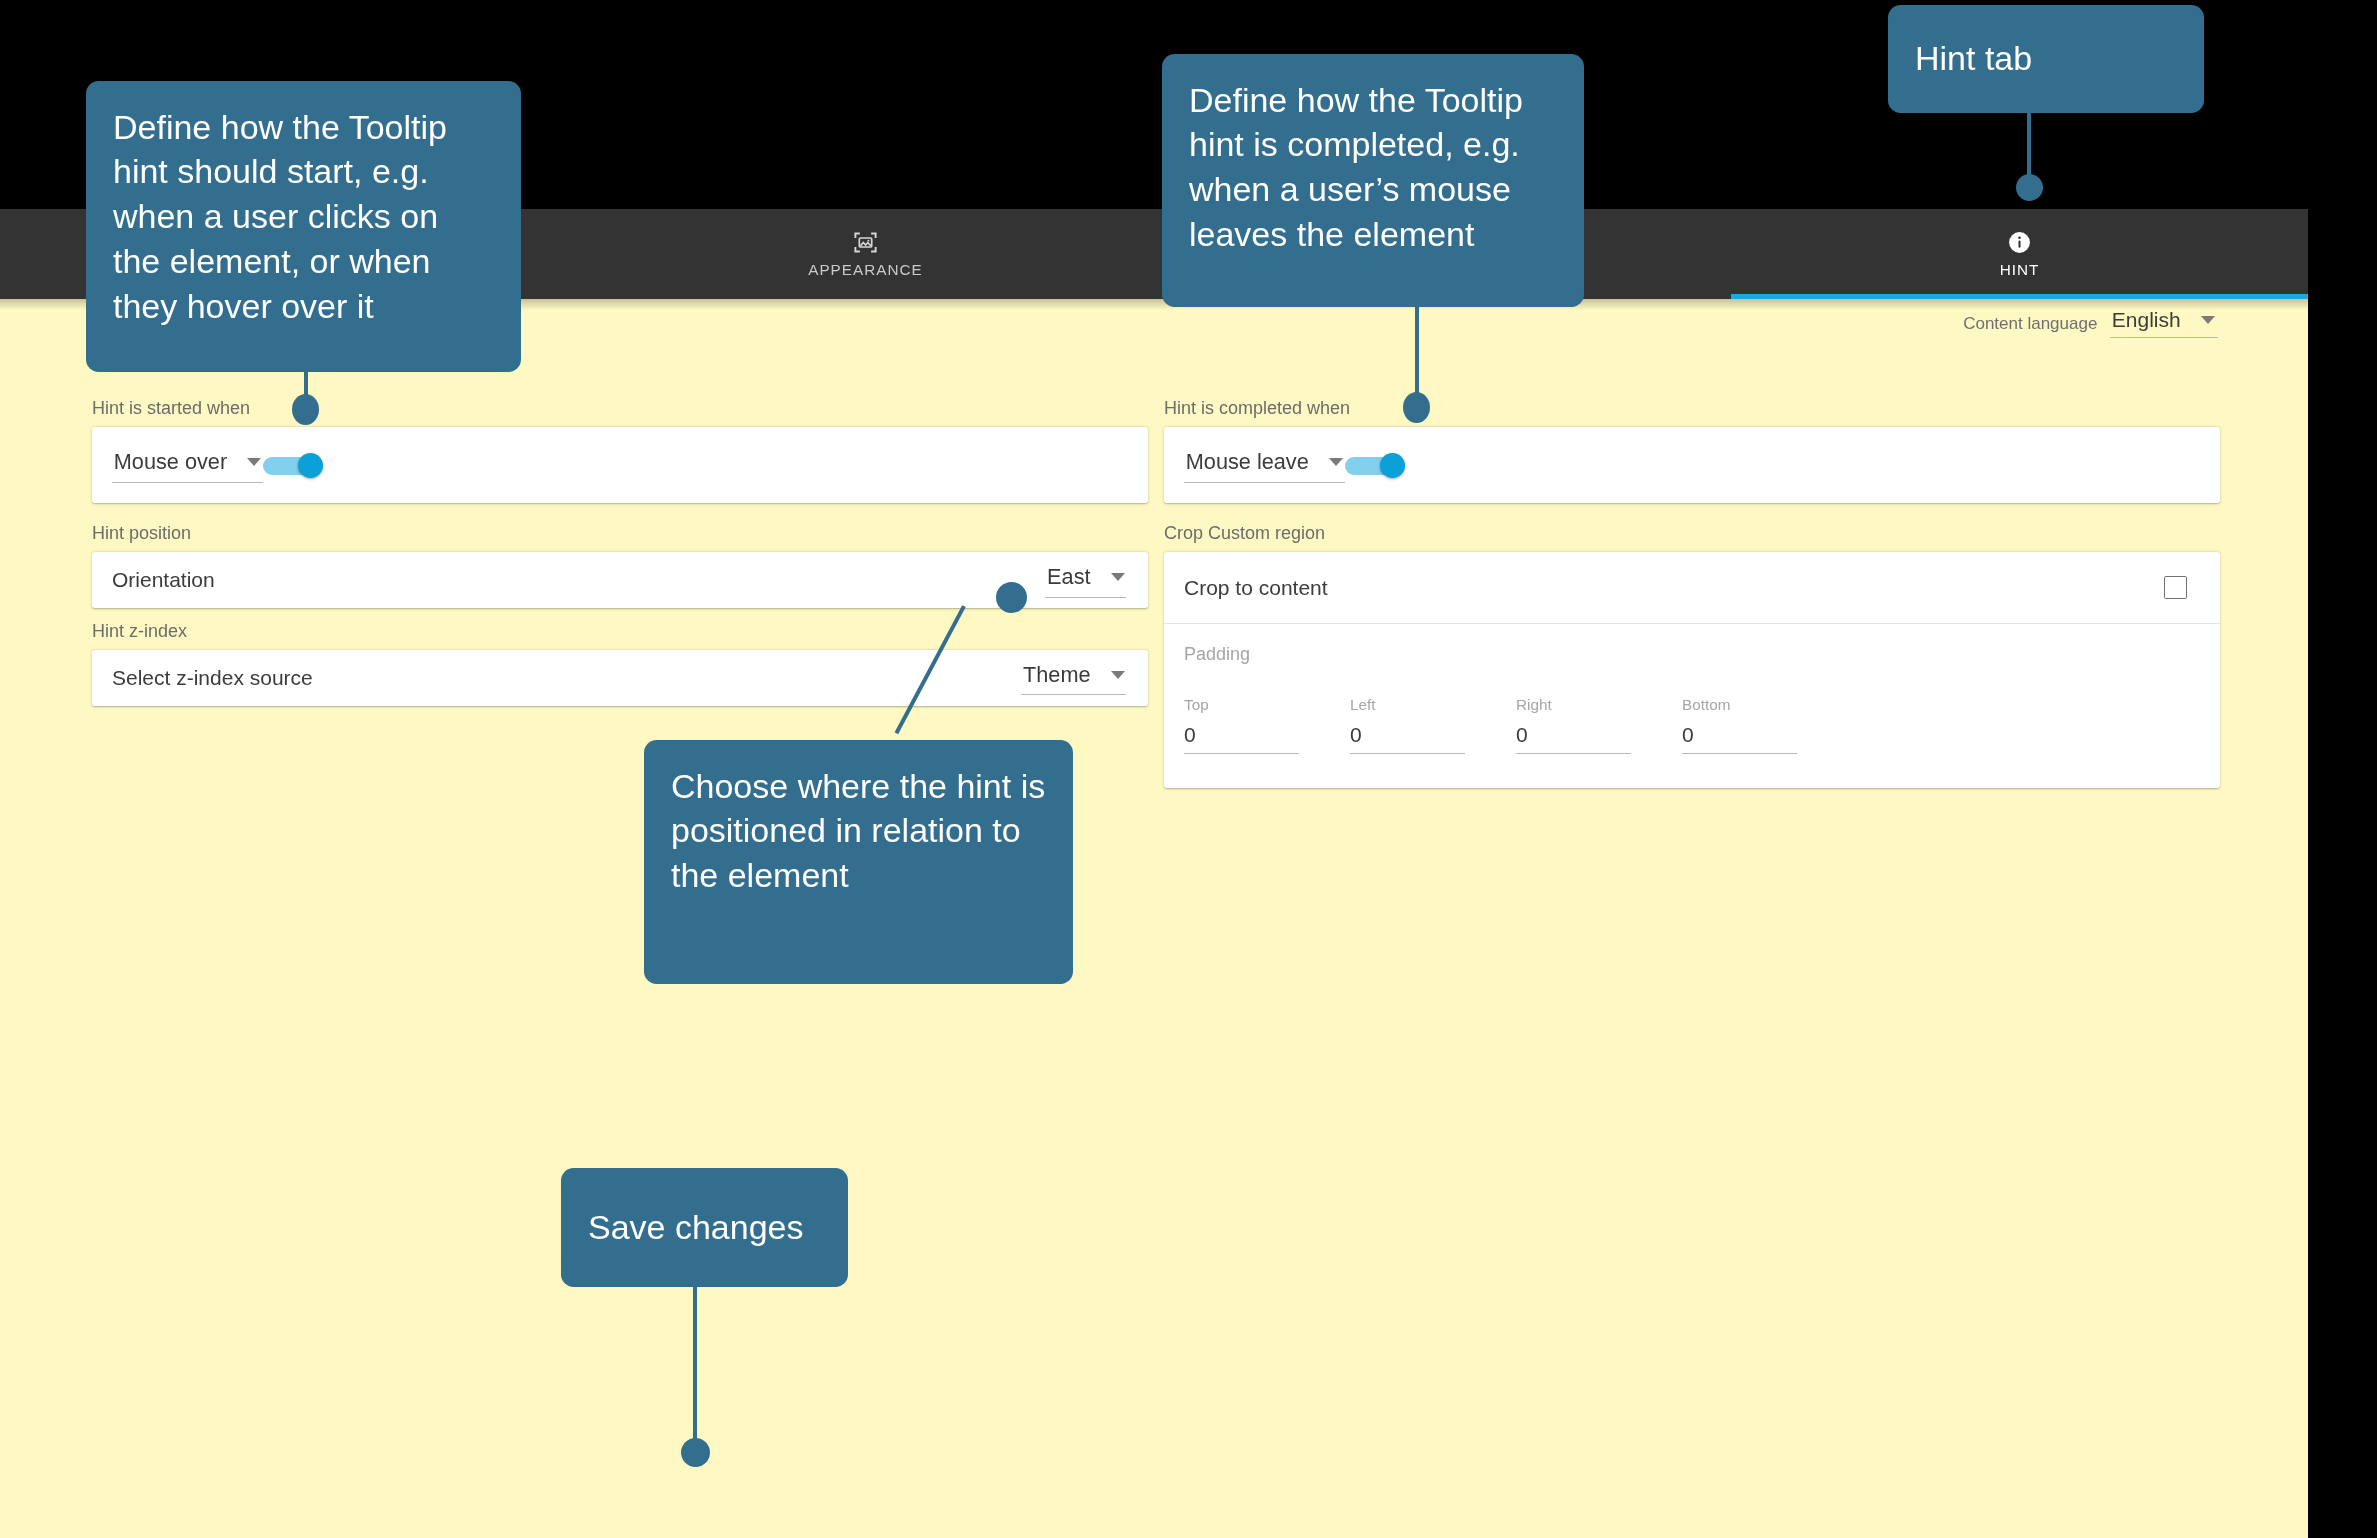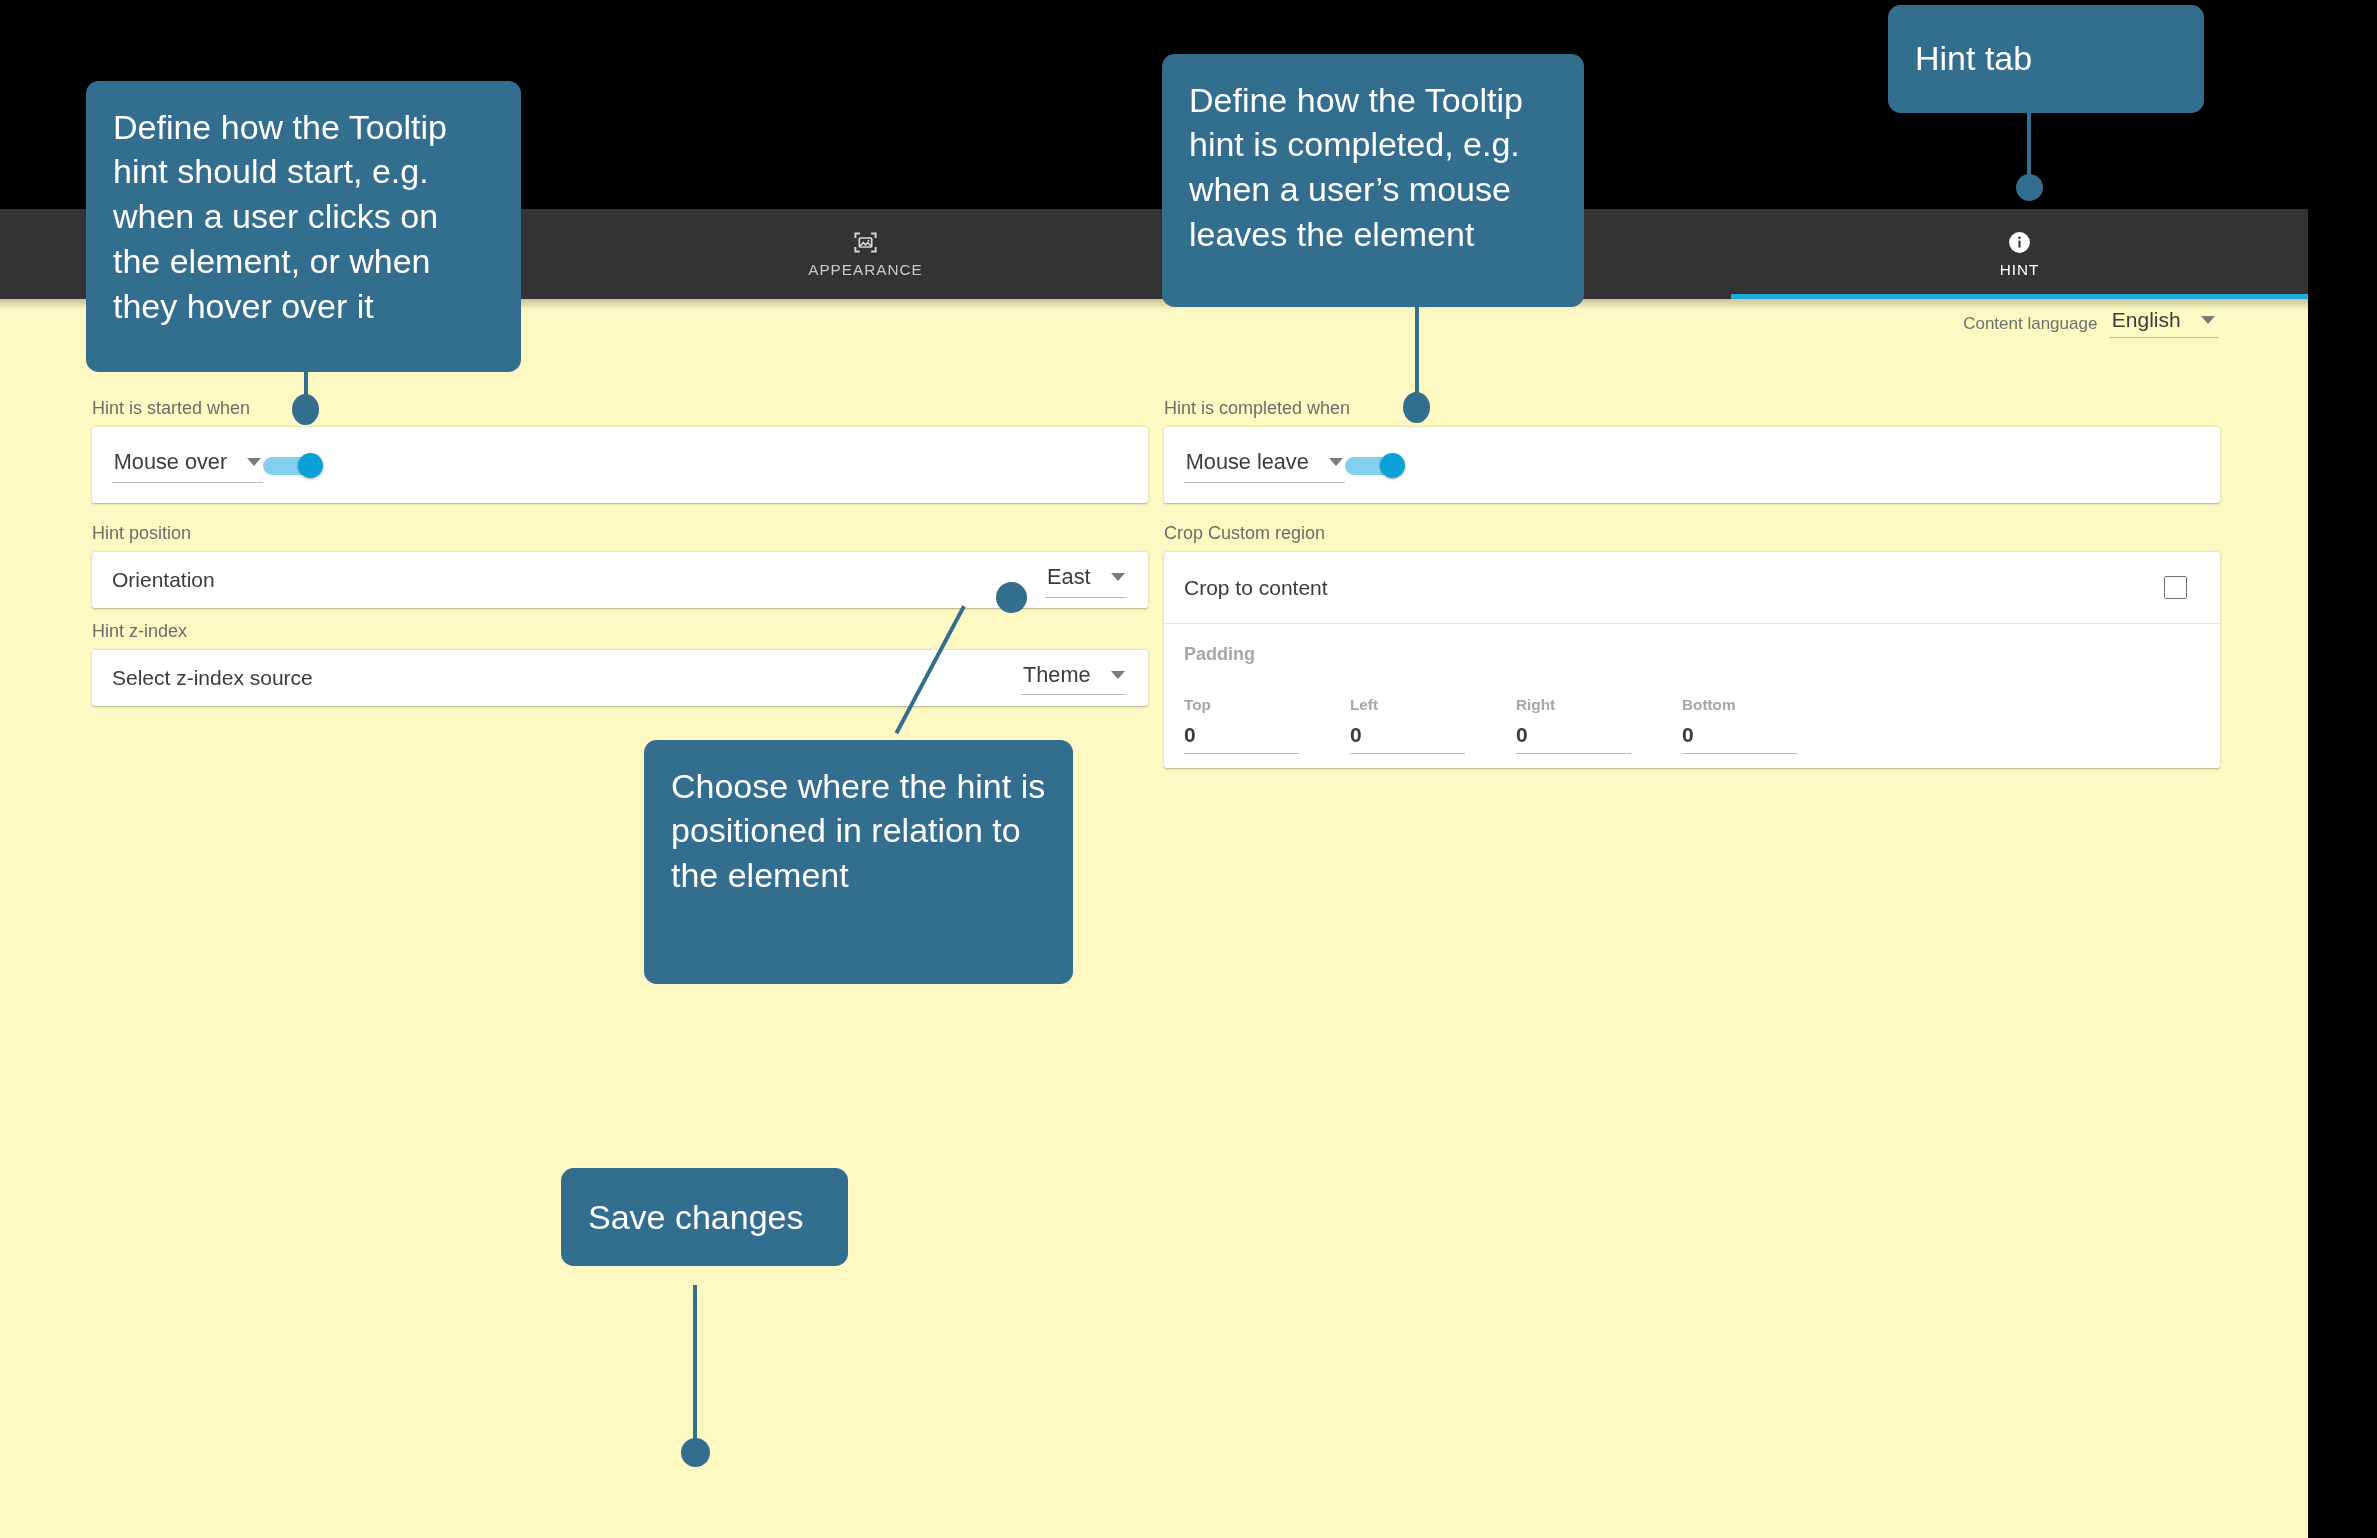--- a/index.html
+++ b/index.html
@@ -192,21 +192,21 @@
     padding: 0 33px 0 20px;
     border-bottom: 0.9px solid #e4e4e4;
     gap: 37px;
   }
   .checkbox-empty {
     width: 23.5px; height: 23.5px;
     border: 1.8px solid #707070;
     border-radius: 1.8px;
     cursor: pointer;
   }
-  .region-body { padding: 20px 20px 14px 20px; font-weight: bold; }
+  .region-body { padding: 20px 20px 34px 20px; }
   .padding-title {
     font-size: 18px;
     color: #a6a6a6;
     margin-bottom: 31px;
   }
   .pad-grid {
     display: flex;
     gap: 51px;
   }
   .pad-item { width: 115px; }
@@ -409,20 +409,20 @@
   <div class="leader-line" style="left:1415px; top:253px; width:3.6px; height:152px;"></div>
   <div class="leader-dot" style="left:1403px; top:392px; width:27px; height:31px;"></div>
   <div class="callout" style="left:1162px; top:54px; width:422px; height:253px;">Define how the Tooltip hint is completed, e.g. when a user’s mouse leaves the element</div>
 
   <div class="leader-line" style="left:962px; top:606px; width:3.6px; height:144px; transform-origin: top center; transform: rotate(28deg);"></div>
   <div class="leader-dot" style="left:996px; top:582px; width:31px; height:31px;"></div>
   <div class="callout" style="left:644px; top:740px; width:429px; height:244px;">Choose where the hint is positioned in relation to the element</div>
 
   <div class="leader-line" style="left:693px; top:1285px; width:3.6px; height:171px;"></div>
   <div class="leader-dot" style="left:681px; top:1438px; width:29px; height:29px;"></div>
-  <div class="callout" style="left:561px; top:1168px; width:287px; height:98px; display:flex; align-items:center;">Save changes</div>
+  <div class="callout" style="left:561px; top:1168px; width:287px; height:119px; display:flex; align-items:center;">Save changes</div>
 
   <div class="leader-line" style="left:2027px; top:106px; width:3.6px; height:86px;"></div>
   <div class="leader-dot" style="left:2016px; top:174px; width:27px; height:27px;"></div>
   <div class="callout" style="left:1888px; top:4.5px; width:316px; height:108px; display:flex; align-items:center;">Hint tab</div>
 
 </div>
 
 
 </body></html>

